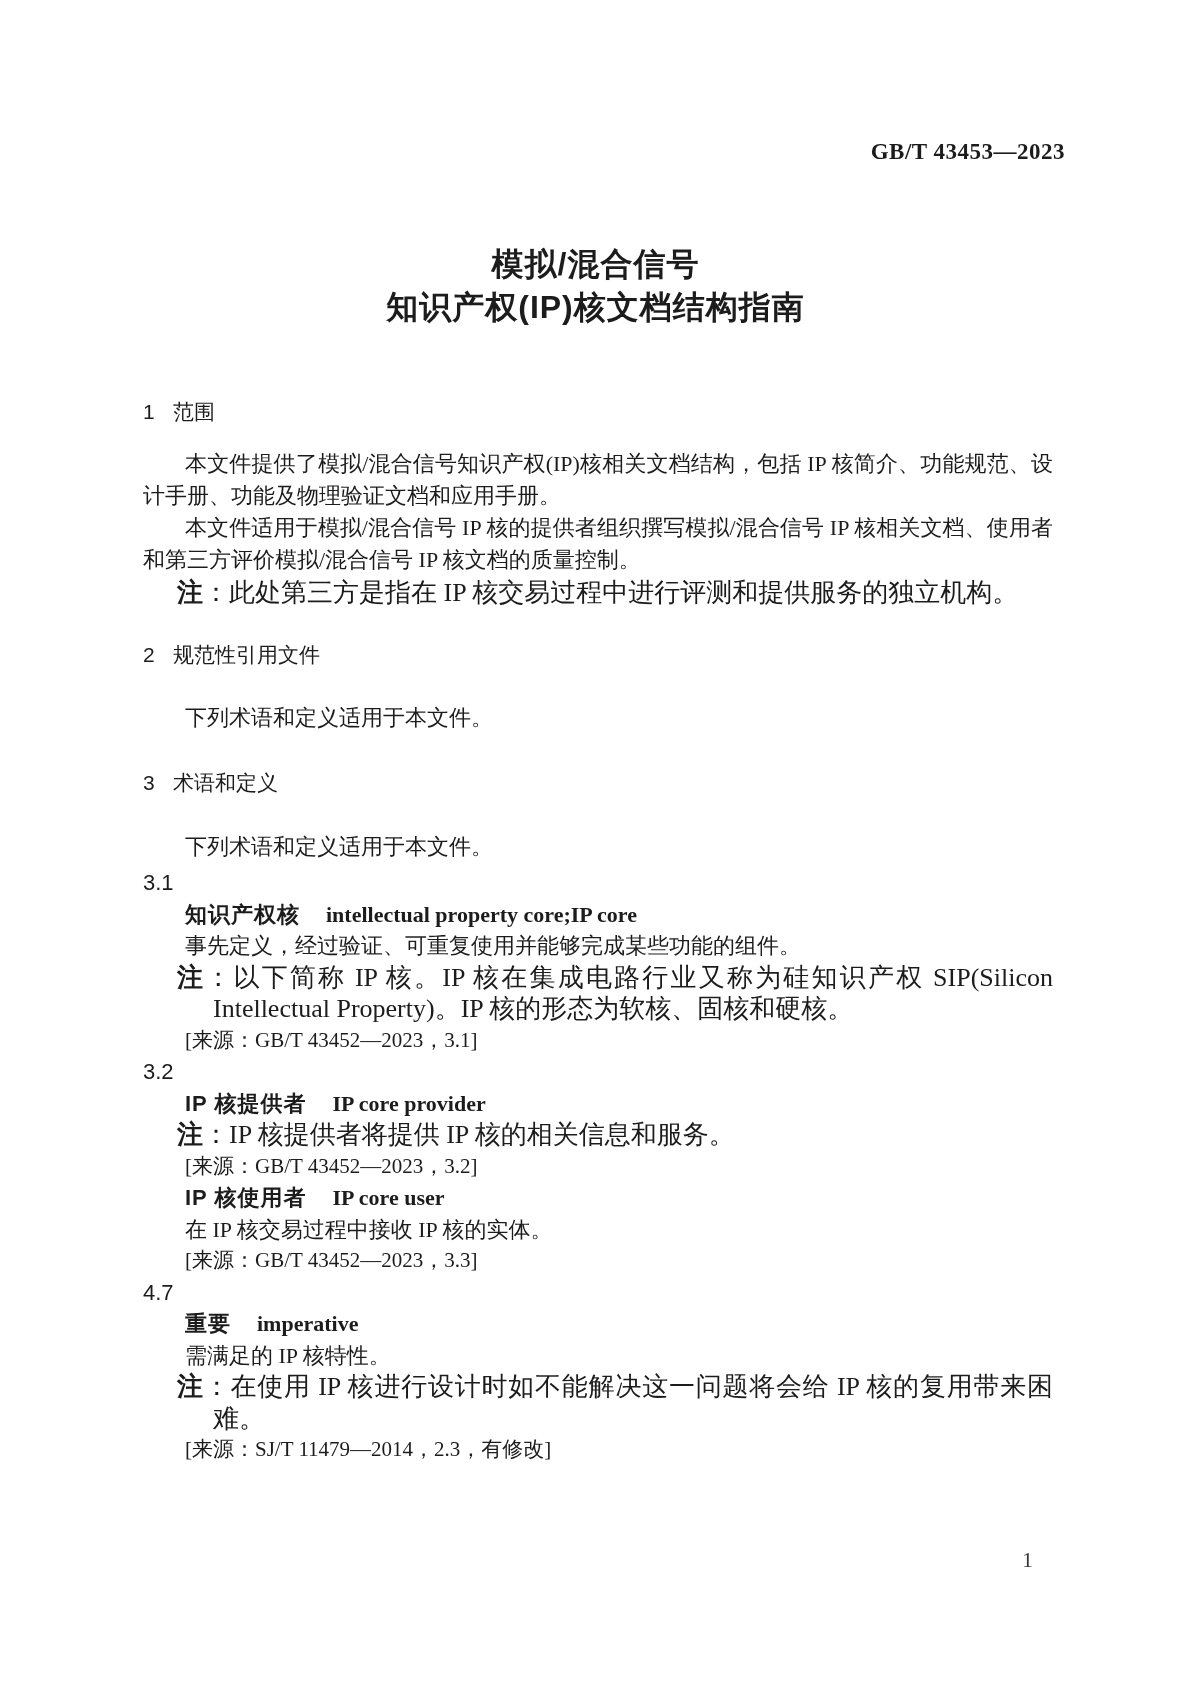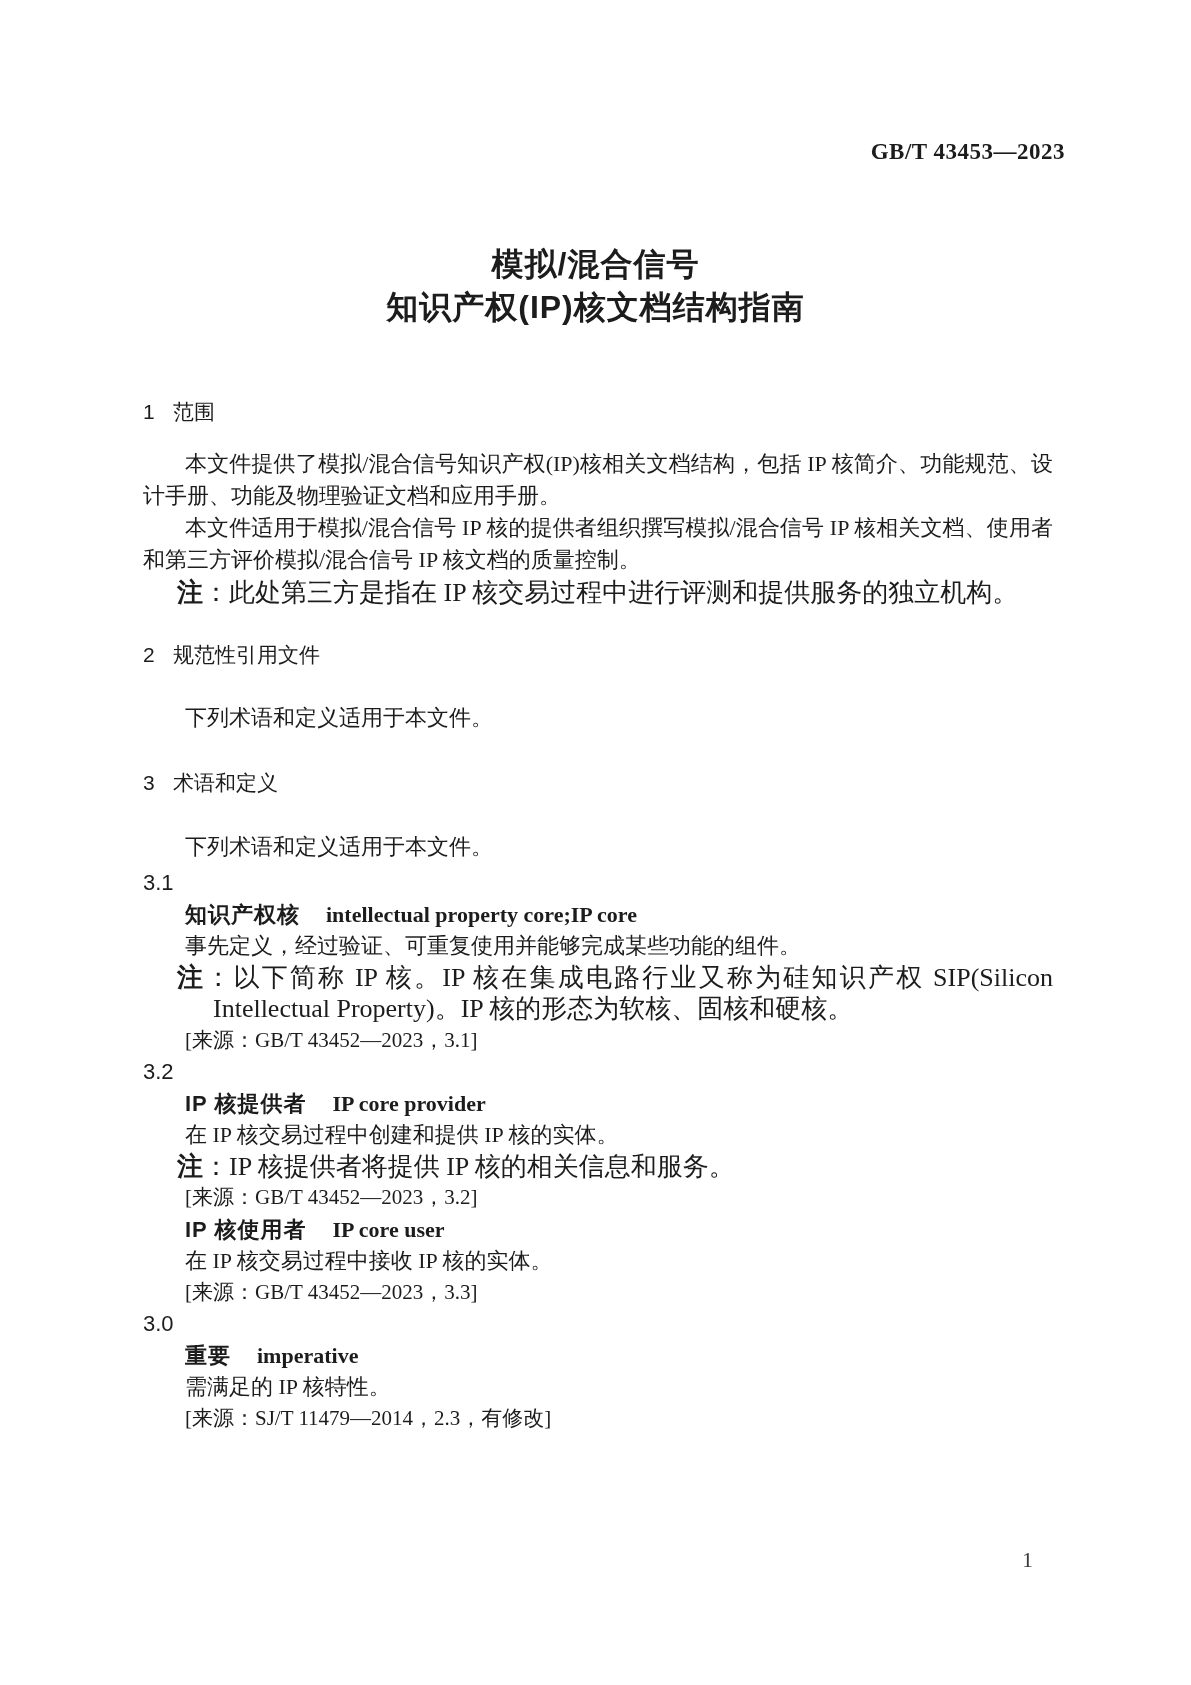--- a/index.html
+++ b/index.html
@@ -110,35 +110,35 @@
         <div class="term-num">3.1</div>
         <div class="term-name"><span class="term-zh">知识产权核</span><span class="term-en">intellectual property core;IP core</span></div>
         <div class="term-def">事先定义，经过验证、可重复使用并能够完成某些功能的组件。</div>
         <div class="note"><span class="note-label">注</span><span>：以下简称 IP 核。IP 核在集成电路行业又称为硅知识产权 SIP(Silicon Intellectual Property)。IP 核的形态为软核、固核和硬核。</span></div>
         <div class="source">[来源：GB/T 43452—2023，3.1]</div>
       </div>
 
       <div>
         <div class="term-num">3.2</div>
         <div class="term-name"><span class="term-zh">IP 核提供者</span><span class="term-en">IP core provider</span></div>
-        <div class="term-def">在 IP 核交易过程中创建和提供 IP 核的实体。</div>
         <div class="note"><span class="note-label">注</span><span>：IP 核提供者将提供 IP 核的相关信息和服务。</span></div>
         <div class="source">[来源：GB/T 43452—2023，3.2]</div>
       </div>
 
       <div>
         <div class="term-name"><span class="term-zh">IP 核使用者</span><span class="term-en">IP core user</span></div>
         <div class="term-def">在 IP 核交易过程中接收 IP 核的实体。</div>
         <div class="source">[来源：GB/T 43452—2023，3.3]</div>
       </div>
 
       <div>
-        <div class="term-num">3.0</div>
+        <div class="term-num">4.7</div>
         <div class="term-name"><span class="term-zh">重要</span><span class="term-en">imperative</span></div>
         <div class="term-def">需满足的 IP 核特性。</div>
+        <div class="note"><span class="note-label">注</span><span>：在使用 IP 核进行设计时如不能解决这一问题将会给 IP 核的复用带来困难。</span></div>
         <div class="source">[来源：SJ/T 11479—2014，2.3，有修改]</div>
       </div>
 
     </div>
   </div>
 
   <div class="page-number">1</div>
 
 </div>
 

